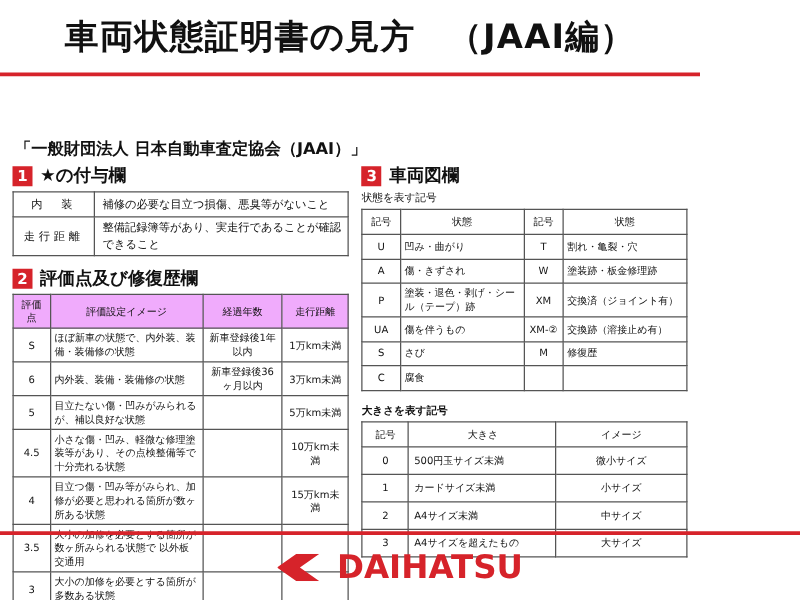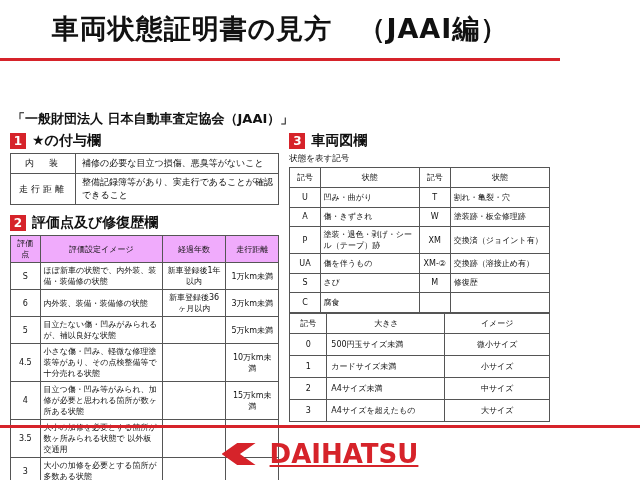--- a/index.html
+++ b/index.html
@@ -76,21 +76,21 @@
     position:absolute;left:0;bottom:0;width:640px;height:52px;
     border-top:3px solid #d6232a;display:flex;align-items:center;justify-content:center;gap:14px;
   }
   .logo-text{font-size:27px;font-weight:bold;letter-spacing:0.5px;color:#111;}
   .logo-text .blue{color:#1b4ea0;}
   .logo-text .red{color:#d6232a;}
   .d-mark{
     width:34px;height:22px;background:#d6232a;
     clip-path:polygon(0% 50%,46% 0%,100% 0%,54% 50%,100% 100%,46% 100%);
   }
-  .daihatsu{font-size:26px;font-weight:bold;color:#d6232a;letter-spacing:0px;text-decoration:underline;}
+  .daihatsu{font-size:26px;font-weight:bold;color:#d6232a;letter-spacing:0px;}
   .oval{
     display:inline-block;border:2px solid #d6232a;border-radius:50%;
     width:17px;height:17px;line-height:14px;text-align:center;color:#d6232a;font-size:13px;
   }
 </style>
 </head>
 <body>
 
 <div class="page">
 
@@ -244,20 +244,21 @@
           </tr>
           <tr>
             <td class="s">C</td>
             <td class="d">腐食</td>
             <td class="s"></td>
             <td class="d"></td>
           </tr>
         </tbody>
       </table>
 
+      <div class="lbl" style="margin-top:10px;font-weight:bold;">大きさを表す記号</div>
 
       <table class="t4">
         <thead>
           <tr>
             <th class="s">記号</th>
             <th class="d">大きさ</th>
             <th class="i">イメージ</th>
           </tr>
         </thead>
         <tbody>

